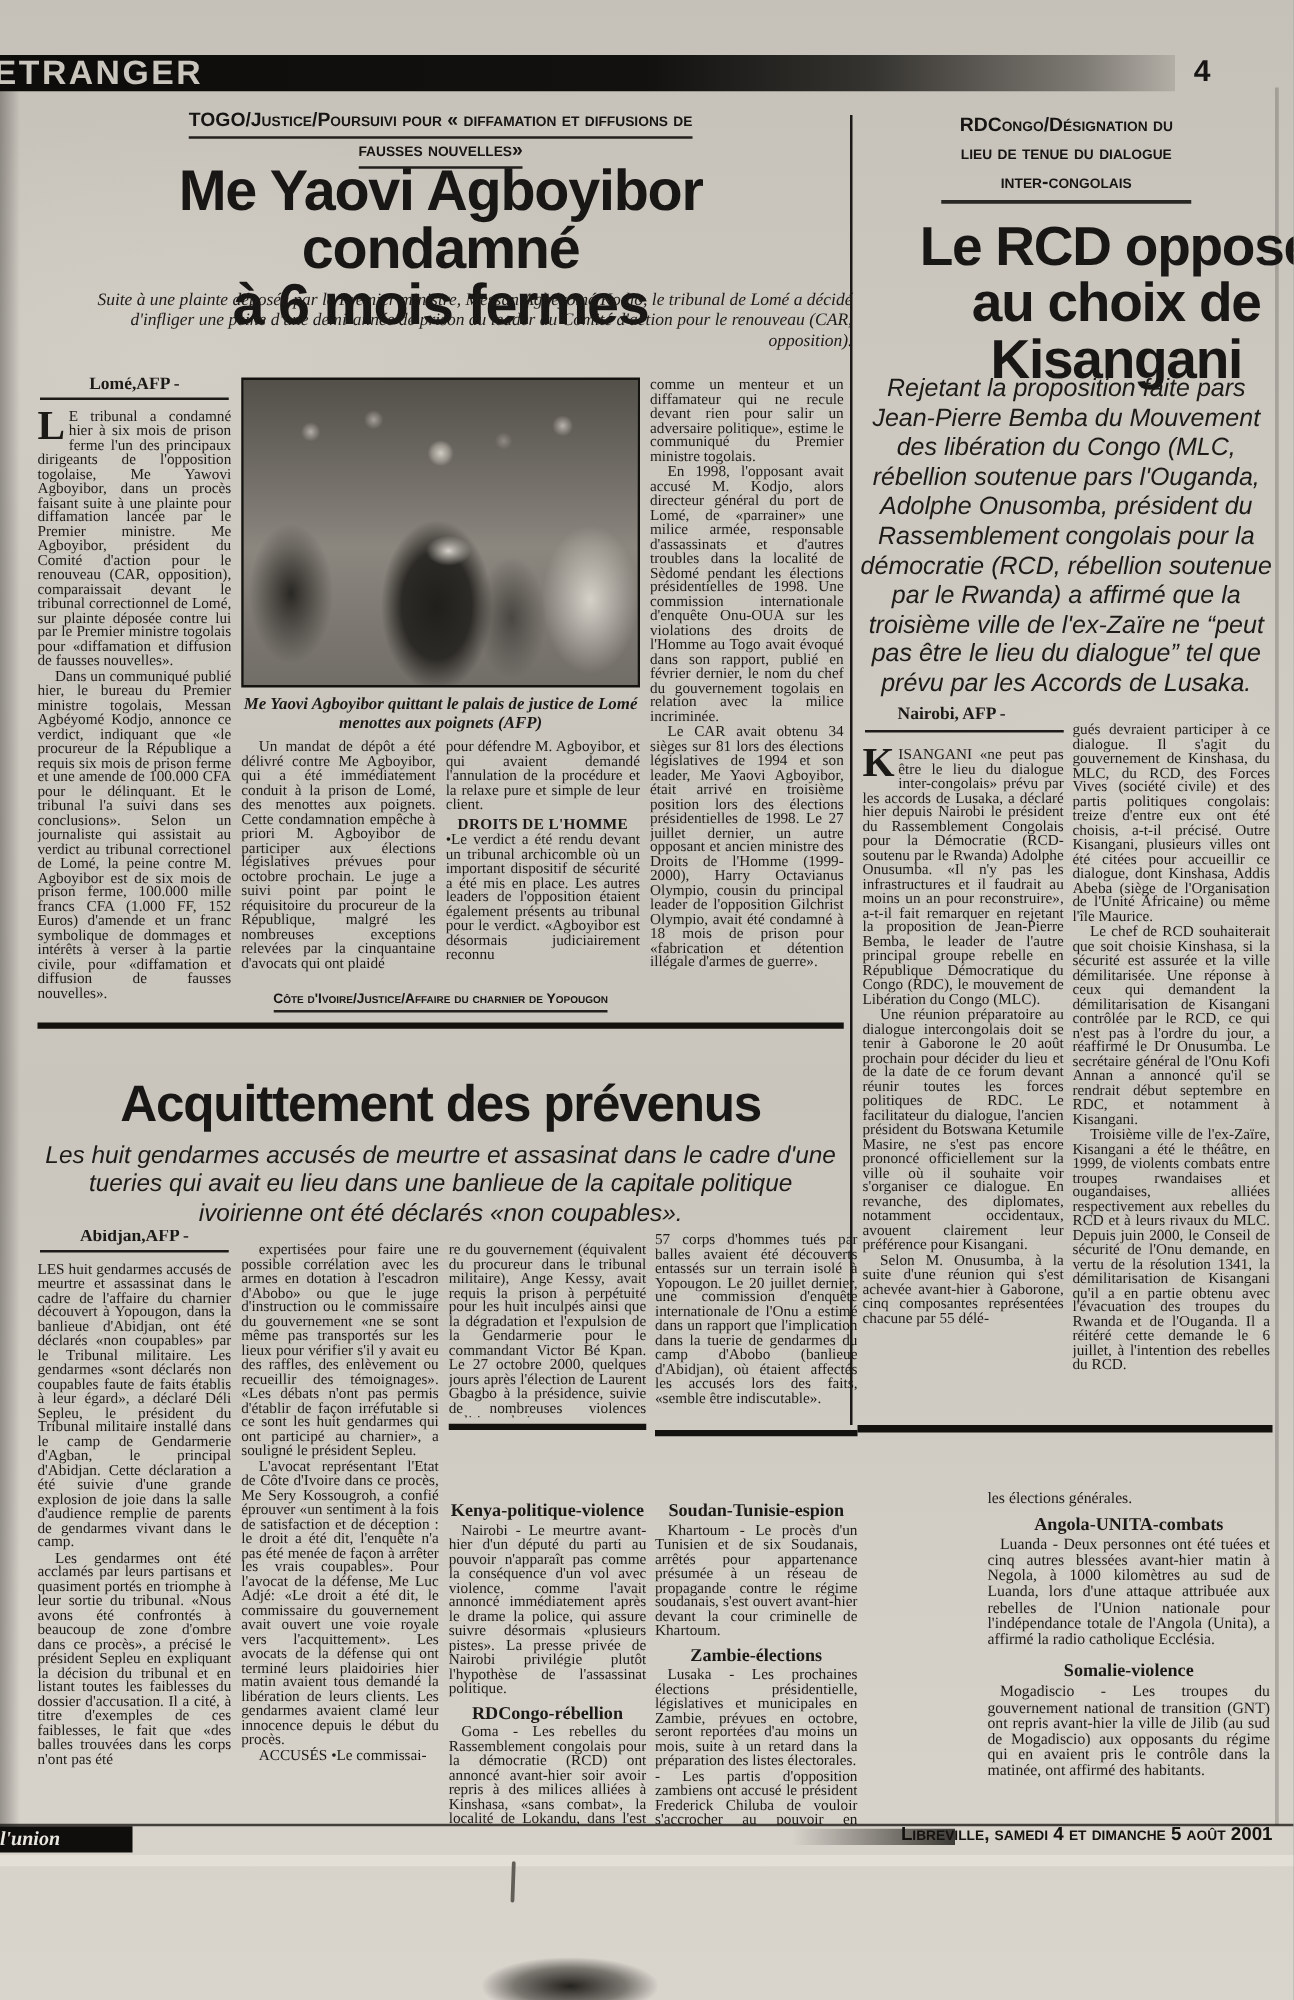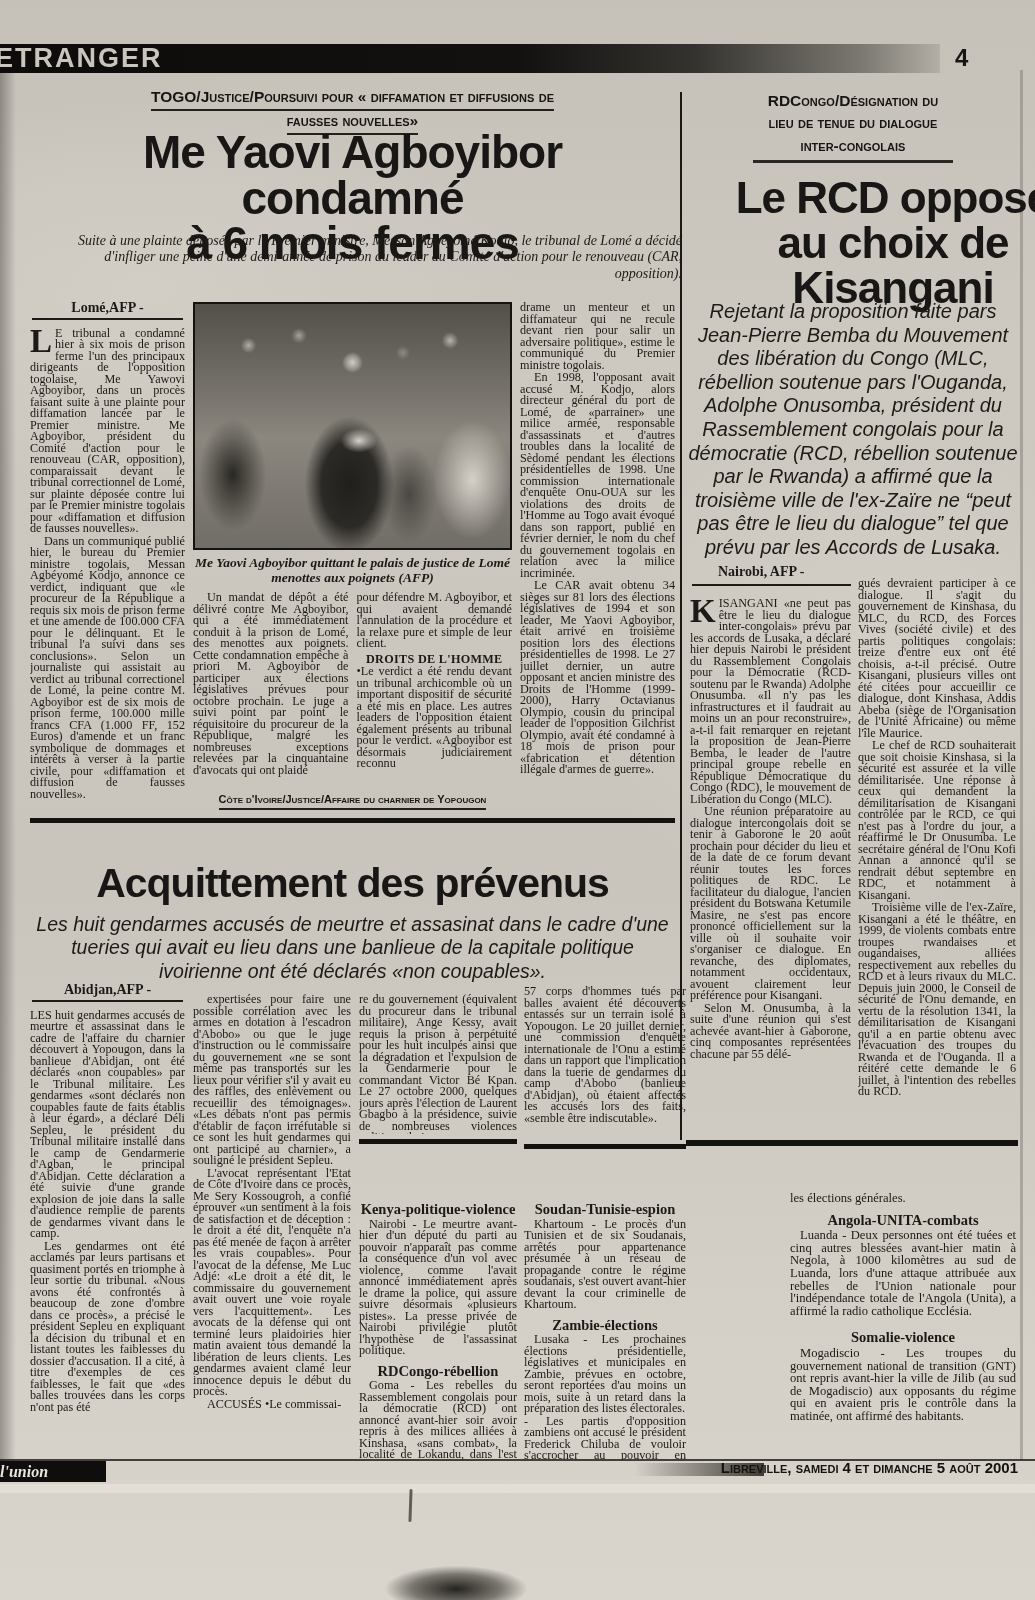--- a/index.html
+++ b/index.html
@@ -126,21 +126,21 @@
           <p style="text-indent:14px;">Un mandat de dépôt a été délivré contre Me Agboyibor, qui a été immédiatement conduit à la prison de Lomé, des menottes aux poignets. Cette condamnation empêche à priori M. Agboyibor de participer aux élections législatives prévues pour octobre prochain. Le juge a suivi point par point le réquisitoire du procureur de la République, malgré les nombreuses exceptions relevées par la cinquantaine d'avocats qui ont plaidé</p>
         </div>
         <div class="mid-col bodytext">
           <p>pour défendre M. Agboyibor, et qui avaient demandé l'annulation de la procédure et la relaxe pure et simple de leur client.</p>
           <div class="subhead">DROITS DE L'HOMME</div>
           <p style="text-indent:0;">•Le verdict a été rendu devant un tribunal archicomble où un important dispositif de sécurité a été mis en place. Les autres leaders de l'opposition étaient également présents au tribunal pour le verdict. «Agboyibor est désormais judiciairement reconnu</p>
         </div>
       </div>
     </div>
     <div class="togo-col bodytext">
-      <p>drame un menteur et un diffamateur qui ne recule devant rien pour salir un adversaire politique», estime le communiqué du Premier ministre togolais.</p>
+      <p>comme un menteur et un diffamateur qui ne recule devant rien pour salir un adversaire politique», estime le communiqué du Premier ministre togolais.</p>
       <p>En 1998, l'opposant avait accusé M. Kodjo, alors directeur général du port de Lomé, de «parrainer» une milice armée, responsable d'assassinats et d'autres troubles dans la localité de Sèdomé pendant les élections présidentielles de 1998. Une commission internationale d'enquête Onu-OUA sur les violations des droits de l'Homme au Togo avait évoqué dans son rapport, publié en février dernier, le nom du chef du gouvernement togolais en relation avec la milice incriminée.</p>
       <p>Le CAR avait obtenu 34 sièges sur 81 lors des élections législatives de 1994 et son leader, Me Yaovi Agboyibor, était arrivé en troisième position lors des élections présidentielles de 1998. Le 27 juillet dernier, un autre opposant et ancien ministre des Droits de l'Homme (1999-2000), Harry Octavianus Olympio, cousin du principal leader de l'opposition Gilchrist Olympio, avait été condamné à 18 mois de prison pour «fabrication et détention illégale d'armes de guerre».</p>
     </div>
   </div>
 
   <div class="abs rule-thick" style="left:30px;top:818px;width:645px;"></div>
 
   <div class="abs kicker" style="left:30px;top:792px;width:645px;font-size:11px;">
     <span class="kline">Côte d'Ivoire/Justice/Affaire du charnier de Yopougon</span>
   </div>

